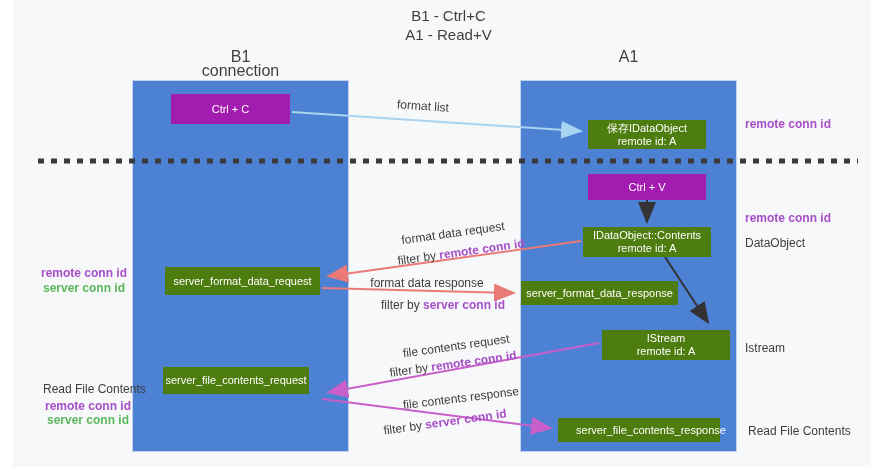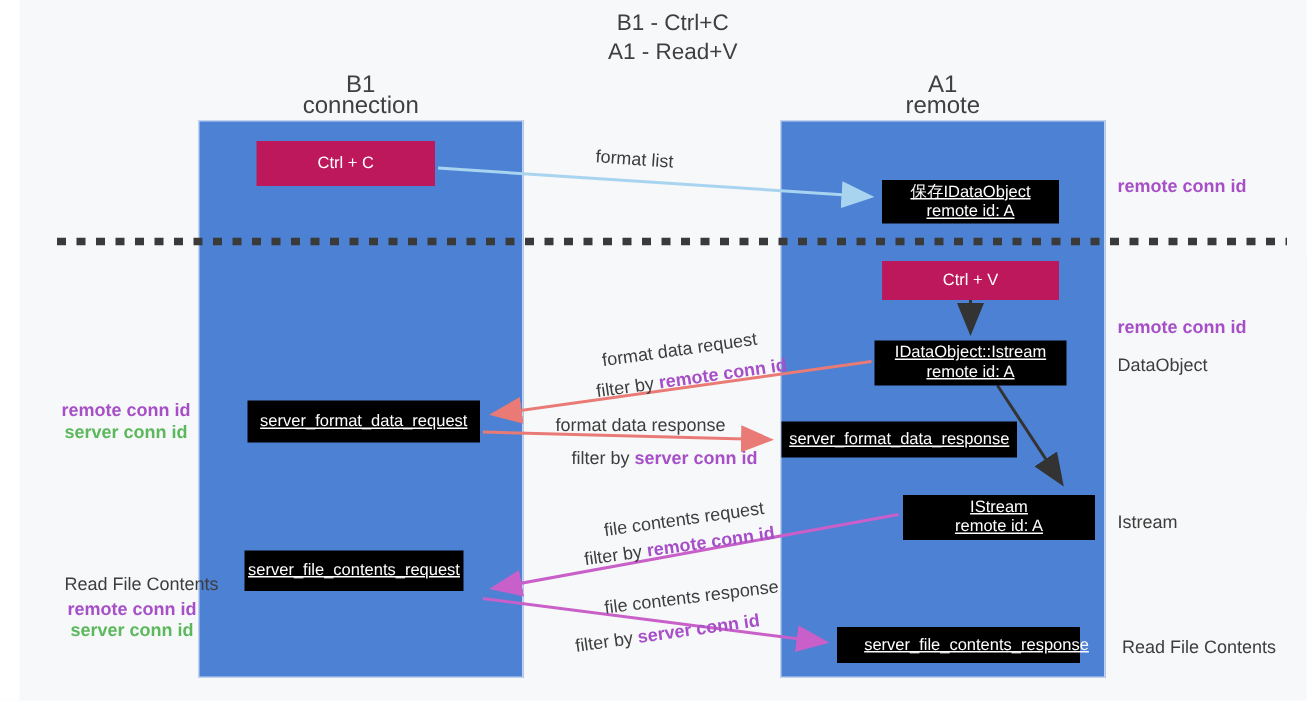--- a/index.html
+++ b/index.html
@@ -29,22 +29,22 @@
     position:absolute;top:50px;width:217px;
     text-align:center;color:#404040;font-size:16px;line-height:14px;
     z-index:2;
   }
   .box{
     position:absolute;z-index:2;
     display:flex;flex-direction:column;align-items:center;justify-content:center;
     color:#ffffff;font-size:11px;line-height:13px;text-align:center;
     box-sizing:border-box;
   }
-  .orange{background:#000000;text-decoration:underline;}
-  .green{background:#be185d;}
+  .orange{background:#4d7c0f;}
+  .green{background:#a21caf;}
   .lbl{
     position:absolute;z-index:2;white-space:nowrap;
     font-size:12px;color:#3d3d3d;
   }
   .mid{transform:translate(-50%,-50%);}
   .rot8{transform:translate(-50%,-50%) rotate(-8deg);}
   .rot7{transform:translate(-50%,-50%) rotate(-7deg);}
   .rot4{transform:translate(-50%,-50%) rotate(4deg);}
   .purple{color:#a64fc8;font-weight:bold;}
   .greentxt{color:#5cb85c;font-weight:bold;}
@@ -59,21 +59,20 @@
     <div>B1 - Ctrl+C</div>
     <div>A1 - Read+V</div>
   </div>
 
   <div class="lane-header" style="left:119px;">
     <div>B1</div>
     <div>connection</div>
   </div>
   <div class="lane-header" style="left:507px;">
     <div>A1</div>
-    <div>remote</div>
   </div>
 
   <div class="lane" style="left:119px;"></div>
   <div class="lane" style="left:507px;"></div>
 
   <svg class="overlay" width="871" height="467">
     <defs>
       <marker id="m-blue" markerWidth="11" markerHeight="9" refX="9" refY="4.5" orient="auto">
         <path d="M0,0 L11,4.5 L0,9 z" fill="#a8d4f0"></path>
       </marker>
@@ -112,21 +111,21 @@
   <div class="box orange" style="left:575px;top:120px;width:118px;height:29px;">
     <div>保存IDataObject</div>
     <div>remote id: A</div>
   </div>
 
   <div class="box green" style="left:575px;top:174px;width:118px;height:26px;">
     <div>Ctrl + V</div>
   </div>
 
   <div class="box orange" style="left:570px;top:227px;width:128px;height:30px;">
-    <div>IDataObject::Istream</div>
+    <div>IDataObject::Contents</div>
     <div>remote id: A</div>
   </div>
 
   <div class="box orange" style="left:508px;top:281px;width:157px;height:24px;">
     <div>server_format_data_response</div>
   </div>
 
   <div class="box orange" style="left:152px;top:267px;width:155px;height:28px;">
     <div>server_format_data_request</div>
   </div>

